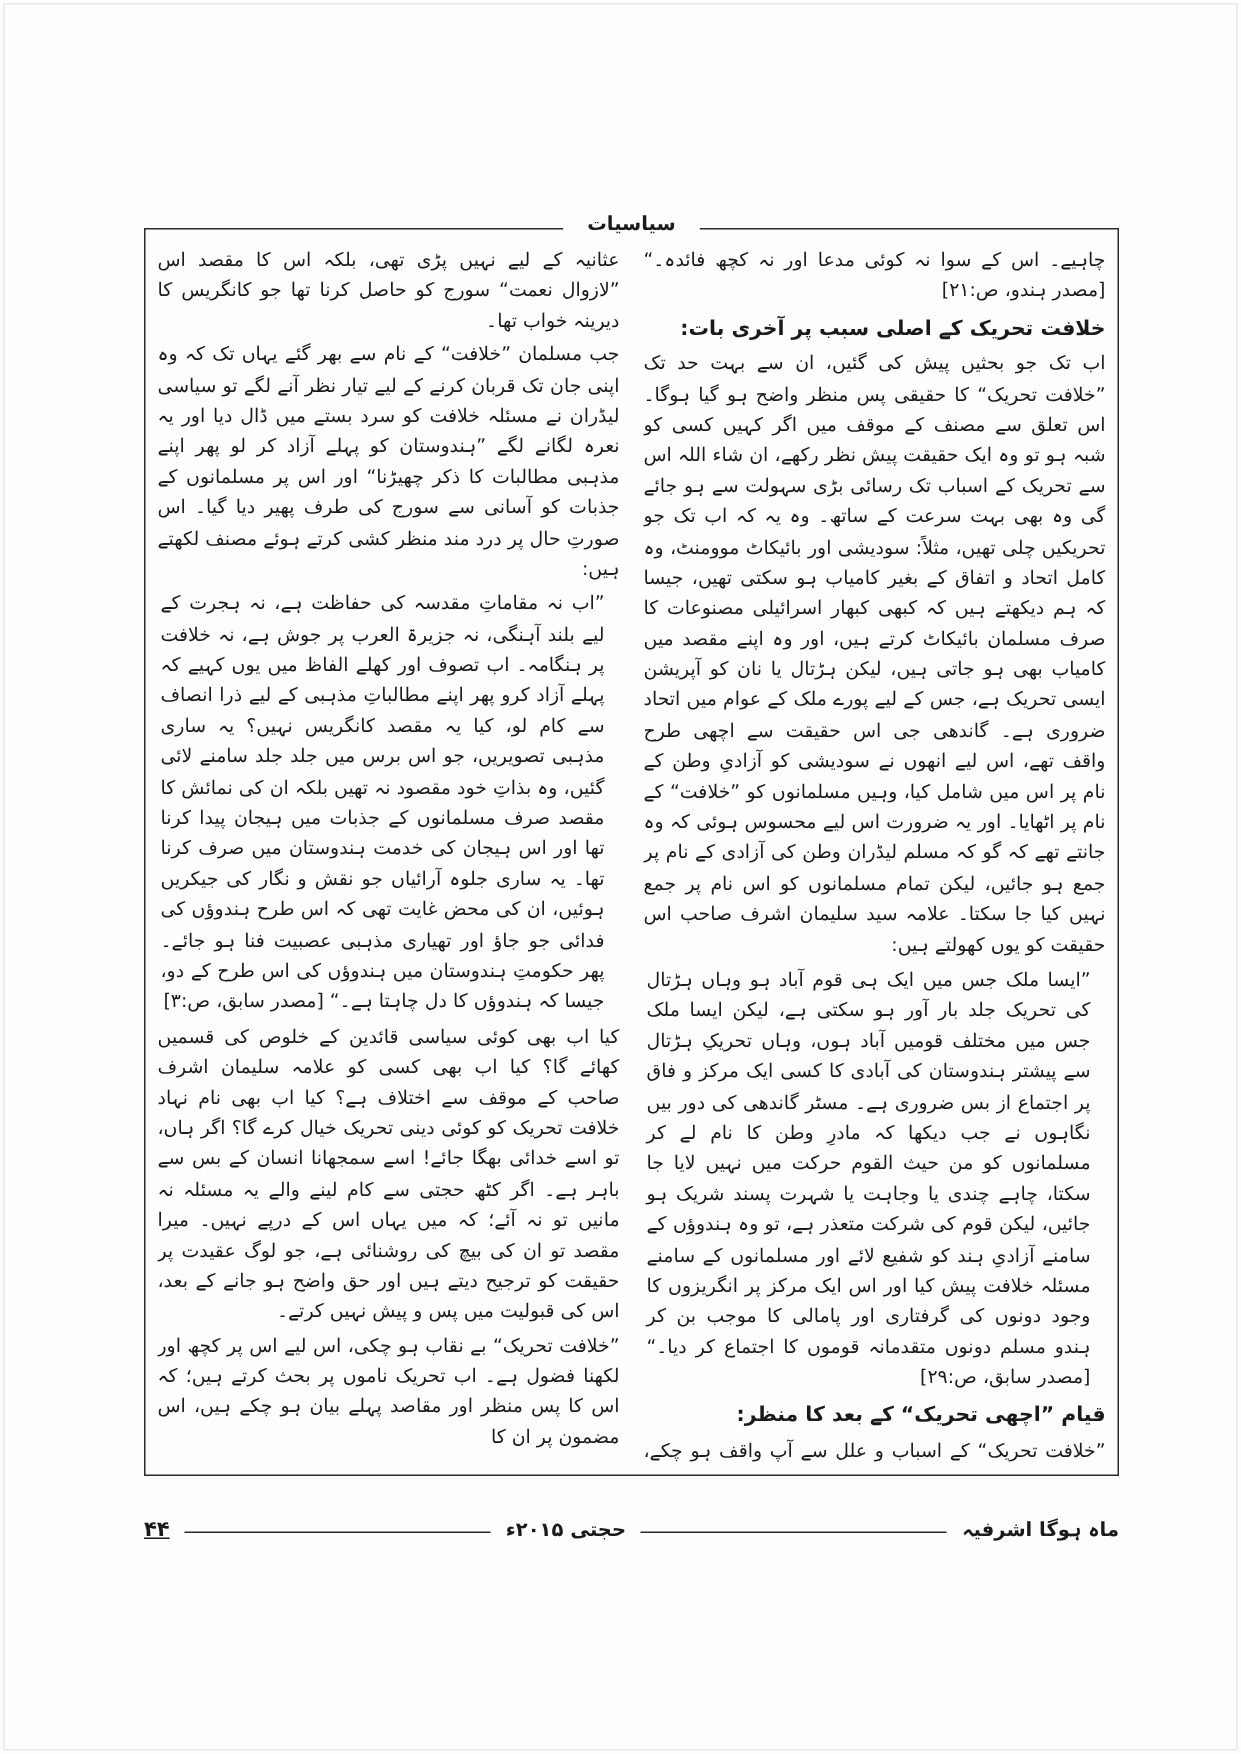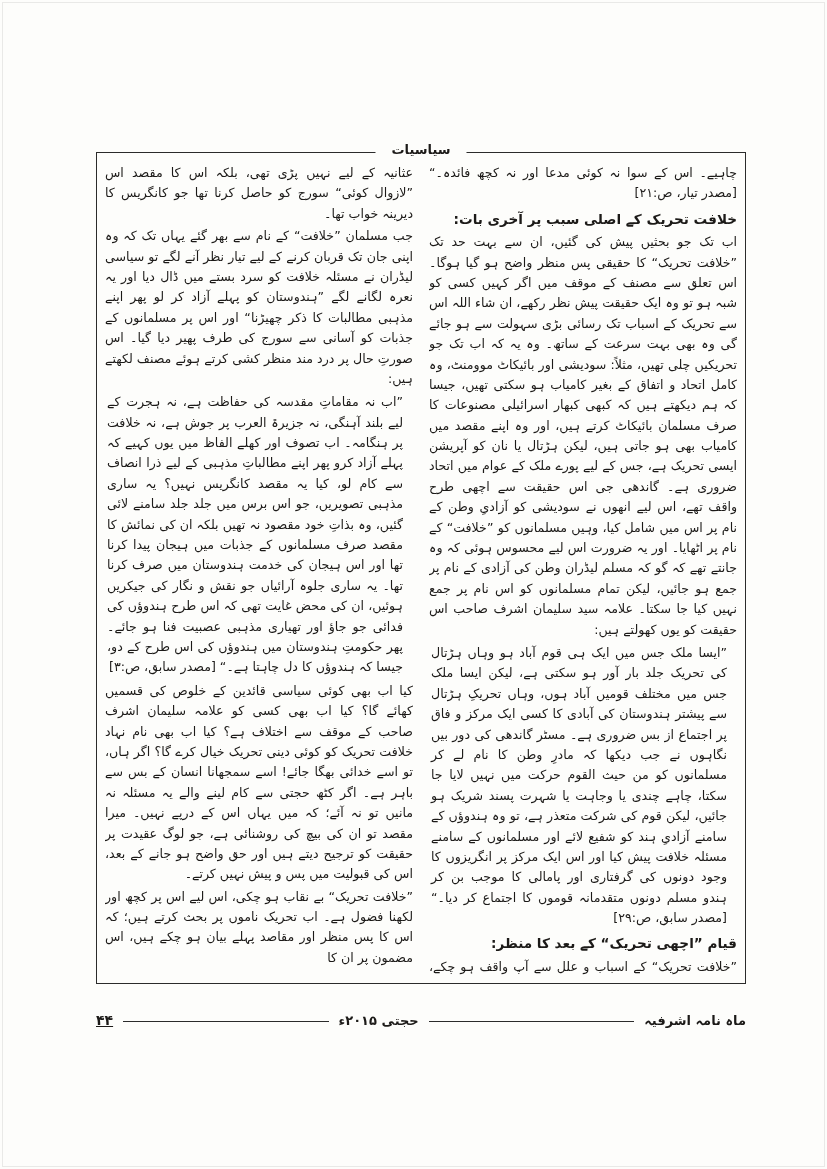--- a/index.html
+++ b/index.html
@@ -61,38 +61,38 @@
 <body>
 
 <div class="scan-edge"></div>
 
 <div class="frame">
   <div class="frame-title">سیاسیات</div>
 
   <div class="cols">
 
     <div class="col">
-      <p class="para">چاہیے۔ اس کے سوا نہ کوئی مدعا اور نہ کچھ فائدہ۔“ [مصدر تیار، ص:۲۱]</p>
+      <p class="para">چاہیے۔ اس کے سوا نہ کوئی مدعا اور نہ کچھ فائدہ۔“ [مصدر ہندو، ص:۲۱]</p>
       <p class="para heading">خلافت تحریک کے اصلی سبب پر آخری بات:</p>
       <p class="para">اب تک جو بحثیں پیش کی گئیں، ان سے بہت حد تک ”خلافت تحریک“ کا حقیقی پس منظر واضح ہو گیا ہوگا۔ اس تعلق سے مصنف کے موقف میں اگر کہیں کسی کو شبہ ہو تو وہ ایک حقیقت پیش نظر رکھے، ان شاء اللہ اس سے تحریک کے اسباب تک رسائی بڑی سہولت سے ہو جائے گی وہ بھی بہت سرعت کے ساتھ۔ وہ یہ کہ اب تک جو تحریکیں چلی تھیں، مثلاً: سودیشی اور بائیکاٹ موومنٹ، وہ کامل اتحاد و اتفاق کے بغیر کامیاب ہو سکتی تھیں، جیسا کہ ہم دیکھتے ہیں کہ کبھی کبھار اسرائیلی مصنوعات کا صرف مسلمان بائیکاٹ کرتے ہیں، اور وہ اپنے مقصد میں کامیاب بھی ہو جاتی ہیں، لیکن ہڑتال یا نان کو آپریشن ایسی تحریک ہے، جس کے لیے پورے ملک کے عوام میں اتحاد ضروری ہے۔ گاندھی جی اس حقیقت سے اچھی طرح واقف تھے، اس لیے انھوں نے سودیشی کو آزادیِ وطن کے نام پر اس میں شامل کیا، وہیں مسلمانوں کو ”خلافت“ کے نام پر اٹھایا۔ اور یہ ضرورت اس لیے محسوس ہوئی کہ وہ جانتے تھے کہ گو کہ مسلم لیڈران وطن کی آزادی کے نام پر جمع ہو جائیں، لیکن تمام مسلمانوں کو اس نام پر جمع نہیں کیا جا سکتا۔ علامہ سید سلیمان اشرف صاحب اس حقیقت کو یوں کھولتے ہیں:</p>
       <p class="para quote">”ایسا ملک جس میں ایک ہی قوم آباد ہو وہاں ہڑتال کی تحریک جلد بار آور ہو سکتی ہے، لیکن ایسا ملک جس میں مختلف قومیں آباد ہوں، وہاں تحریکِ ہڑتال سے پیشتر ہندوستان کی آبادی کا کسی ایک مرکز و فاق پر اجتماع از بس ضروری ہے۔ مسٹر گاندھی کی دور بیں نگاہوں نے جب دیکھا کہ مادرِ وطن کا نام لے کر مسلمانوں کو من حیث القوم حرکت میں نہیں لایا جا سکتا، چاہے چندی یا وجاہت یا شہرت پسند شریک ہو جائیں، لیکن قوم کی شرکت متعذر ہے، تو وہ ہندوؤں کے سامنے آزادیِ ہند کو شفیع لائے اور مسلمانوں کے سامنے مسئلہ خلافت پیش کیا اور اس ایک مرکز پر انگریزوں کا وجود دونوں کی گرفتاری اور پامالی کا موجب بن کر ہندو مسلم دونوں متقدمانہ قوموں کا اجتماع کر دیا۔“ [مصدر سابق، ص:۲۹]</p>
       <p class="para heading">قیام ”اچھی تحریک“ کے بعد کا منظر:</p>
       <p class="para">”خلافت تحریک“ کے اسباب و علل سے آپ واقف ہو چکے، اب دیکھیے اس کی تشکیل کے بعد کیا ہوا؟ اس وقت تھوڑے واقعات اور معاملہ اس بات کی صدقِ دل سے تصدیق کرتا ہے کہ اس تحریک کی بنیاد مسئلہ خلافت</p>
     </div>
 
     <div class="col">
-      <p class="para">عثانیہ کے لیے نہیں پڑی تھی، بلکہ اس کا مقصد اس ”لازوال کوئی“ سورج کو حاصل کرنا تھا جو کانگریس کا دیرینہ خواب تھا۔</p>
+      <p class="para">عثانیہ کے لیے نہیں پڑی تھی، بلکہ اس کا مقصد اس ”لازوال نعمت“ سورج کو حاصل کرنا تھا جو کانگریس کا دیرینہ خواب تھا۔</p>
       <p class="para">جب مسلمان ”خلافت“ کے نام سے بھر گئے یہاں تک کہ وہ اپنی جان تک قربان کرنے کے لیے تیار نظر آنے لگے تو سیاسی لیڈران نے مسئلہ خلافت کو سرد بستے میں ڈال دیا اور یہ نعرہ لگانے لگے ”ہندوستان کو پہلے آزاد کر لو پھر اپنے مذہبی مطالبات کا ذکر چھیڑنا“ اور اس پر مسلمانوں کے جذبات کو آسانی سے سورج کی طرف پھیر دیا گیا۔ اس صورتِ حال پر درد مند منظر کشی کرتے ہوئے مصنف لکھتے ہیں:</p>
       <p class="para quote">”اب نہ مقاماتِ مقدسہ کی حفاظت ہے، نہ ہجرت کے لیے بلند آہنگی، نہ جزیرۃ العرب پر جوش ہے، نہ خلافت پر ہنگامہ۔ اب تصوف اور کھلے الفاظ میں یوں کہیے کہ پہلے آزاد کرو پھر اپنے مطالباتِ مذہبی کے لیے ذرا انصاف سے کام لو، کیا یہ مقصد کانگریس نہیں؟ یہ ساری مذہبی تصویریں، جو اس برس میں جلد جلد سامنے لائی گئیں، وہ بذاتِ خود مقصود نہ تھیں بلکہ ان کی نمائش کا مقصد صرف مسلمانوں کے جذبات میں ہیجان پیدا کرنا تھا اور اس ہیجان کی خدمت ہندوستان میں صرف کرنا تھا۔ یہ ساری جلوہ آرائیاں جو نقش و نگار کی جیکریں ہوئیں، ان کی محض غایت تھی کہ اس طرح ہندوؤں کی فدائی جو جاؤ اور تھیاری مذہبی عصبیت فنا ہو جائے۔ پھر حکومتِ ہندوستان میں ہندوؤں کی اس طرح کے دو، جیسا کہ ہندوؤں کا دل چاہتا ہے۔“ [مصدر سابق، ص:۳]</p>
       <p class="para">کیا اب بھی کوئی سیاسی قائدین کے خلوص کی قسمیں کھائے گا؟ کیا اب بھی کسی کو علامہ سلیمان اشرف صاحب کے موقف سے اختلاف ہے؟ کیا اب بھی نام نہاد خلافت تحریک کو کوئی دینی تحریک خیال کرے گا؟ اگر ہاں، تو اسے خدائی بھگا جائے! اسے سمجھانا انسان کے بس سے باہر ہے۔ اگر کٹھ حجتی سے کام لینے والے یہ مسئلہ نہ مانیں تو نہ آئے؛ کہ میں یہاں اس کے درپے نہیں۔ میرا مقصد تو ان کی بیچ کی روشنائی ہے، جو لوگ عقیدت پر حقیقت کو ترجیح دیتے ہیں اور حق واضح ہو جانے کے بعد، اس کی قبولیت میں پس و پیش نہیں کرتے۔</p>
       <p class="para">”خلافت تحریک“ بے نقاب ہو چکی، اس لیے اس پر کچھ اور لکھنا فضول ہے۔ اب تحریک ناموں پر بحث کرتے ہیں؛ کہ اس کا پس منظر اور مقاصد پہلے بیان ہو چکے ہیں، اس مضمون پر ان کا</p>
     </div>
 
   </div>
 </div>
 
 <div class="footer">
-  <span class="slot">ماہ نامہ اشرفیہ</span>
+  <span class="slot">ماہ ہوگا اشرفیہ</span>
   <span class="rule"></span>
   <span class="slot">حجتی ۲۰۱۵ء</span>
   <span class="rule"></span>
   <span class="slot page-no">۴۴</span>
 </div>
 
 </body></html>

